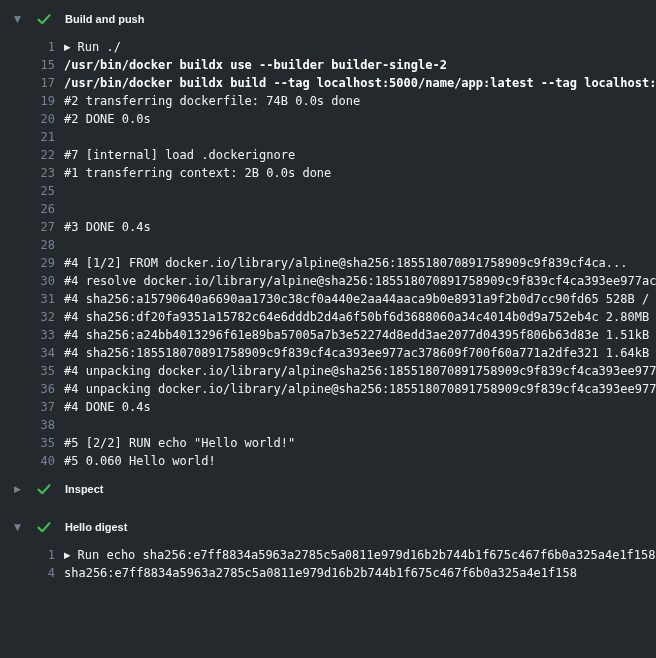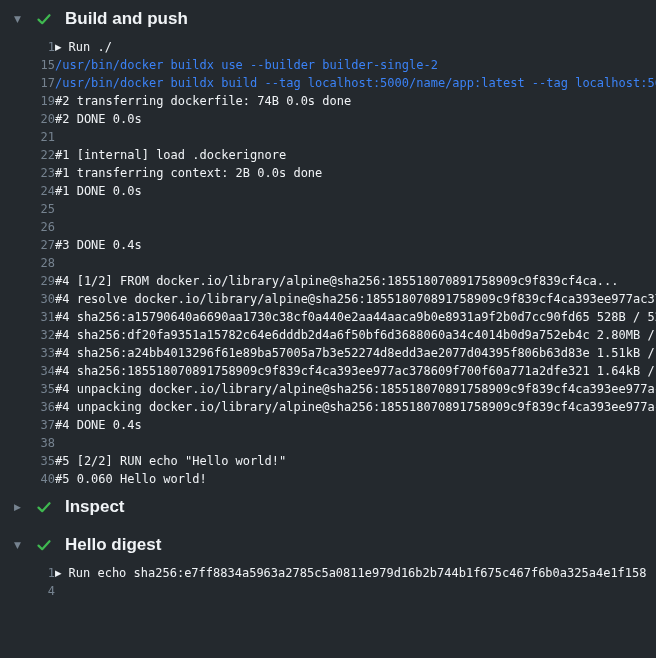--- a/index.html
+++ b/index.html
@@ -5,26 +5,26 @@
   html,body{margin:0;padding:0;background:#24292e;}
   .log-viewer{
     position:relative;width:656px;height:658px;background:#24292e;overflow:hidden;
     font-family:"DejaVu Sans Mono","Liberation Mono",monospace;font-size:12px;color:#f0f3f6;
   }
   .sec{display:block;}
   .sec-header{display:flex;align-items:center;height:38px;padding-left:14px;box-sizing:border-box;cursor:pointer;}
   .chev{display:inline-block;width:13px;flex:none;color:#768390;font-size:9px;line-height:1;
         font-family:"DejaVu Sans","Liberation Sans",sans-serif;margin-right:9px;}
   .check{flex:none;margin-right:13px;width:16px;height:16px;}
-  .sec-title{font-family:"Liberation Sans","DejaVu Sans",sans-serif;font-size:17px;font-weight:700;color:#f0f3f6;}
+  .sec-title{font-family:"Liberation Sans","DejaVu Sans",sans-serif;font-size:11px;font-weight:700;color:#f0f3f6;}
   .sec-lines{display:block;}
   .row{display:flex;height:18px;line-height:18px;overflow:hidden;}
   .ln{flex:none;width:55px;text-align:right;color:#768390;cursor:pointer;user-select:none;}
-  .lt{white-space:pre;flex:none;color:#f0f3f6;}
-  .lt.cmd{color:#3b82f6;font-weight:400;}
+  .lt{margin-left:9px;white-space:pre;flex:none;color:#f0f3f6;}
+  .lt.cmd{color:#ffffff;font-weight:700;}
   .tri{display:inline-block;font-size:8.5px;margin-right:7px;color:#f0f3f6;
        font-family:"DejaVu Sans","Liberation Sans",sans-serif;transform:translateY(-1px);}
   .icon{display:inline-block;vertical-align:-2px;margin-right:5px;width:12px;height:12px;}
 </style>
 </head>
 <body>
 
 <div class="log-viewer">
   <section class="sec">
     <div class="sec-header">
@@ -63,32 +63,28 @@
     <span class="lt"><span>#2 DONE 0.0s</span></span>
   </div>
 
   <div class="row">
     <span class="ln">21</span>
     <span class="lt"><span></span></span>
   </div>
 
   <div class="row">
     <span class="ln">22</span>
-    <span class="lt"><span>#1 [internal] load .dockerignore</span></span>
+    <span class="lt"><span>#7 [internal] load .dockerignore</span></span>
   </div>
 
   <div class="row">
     <span class="ln">23</span>
     <span class="lt"><span>#1 transferring context: 2B 0.0s done</span></span>
   </div>
 
-  <div class="row">
-    <span class="ln">24</span>
-    <span class="lt"><span>#1 DONE 0.0s</span></span>
-  </div>
 
   <div class="row">
     <span class="ln">25</span>
     <span class="lt"><span></span></span>
   </div>
 
   <div class="row">
     <span class="ln">26</span>
   </div>
 
@@ -184,16 +180,17 @@
       <span class="sec-title">Hello digest</span>
     </div>
     <div class="sec-lines">
   <div class="row">
     <span class="ln">1</span>
     <span class="lt"><span class="tri">▶</span><span>Run echo sha256:e7ff8834a5963a2785c5a0811e979d16b2b744b1f675c467f6b0a325a4e1f158</span></span>
   </div>
 
   <div class="row">
     <span class="ln">4</span>
+    <span class="lt"><span>sha256:e7ff8834a5963a2785c5a0811e979d16b2b744b1f675c467f6b0a325a4e1f158</span></span>
   </div>
 </div>
   </section>
 </div>
 
 </body></html>

